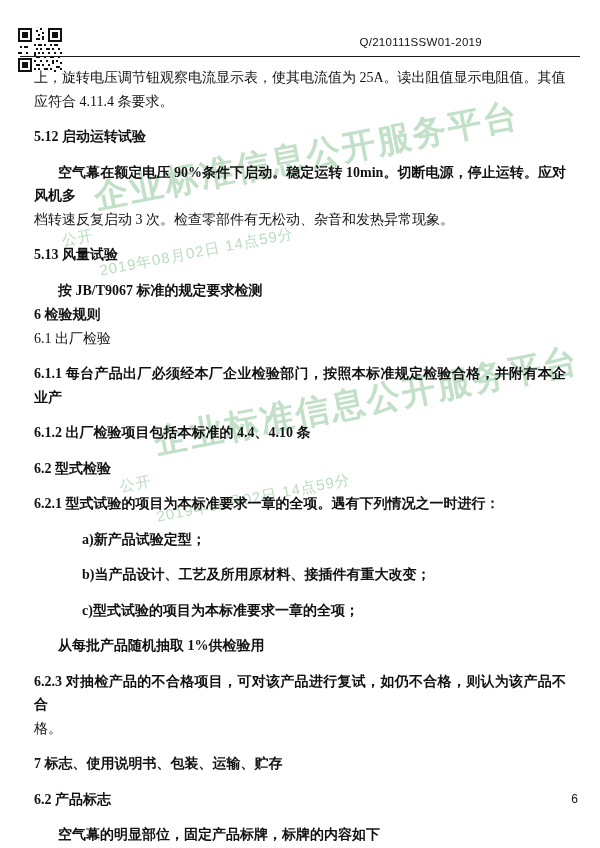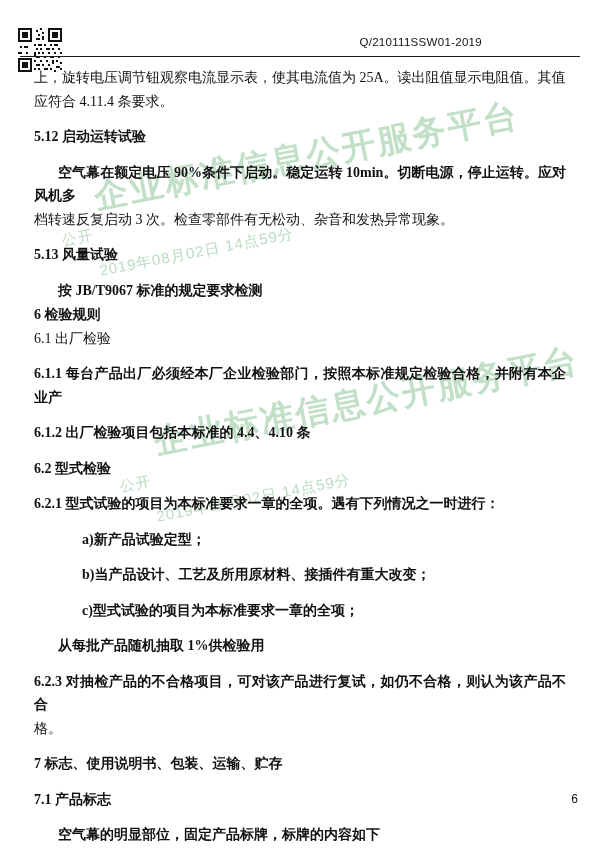--- a/index.html
+++ b/index.html
@@ -207,21 +207,21 @@
     <p class="line ind1 gap-sm">6.1.2 出厂检验项目包括本标准的 4.4、4.10 条</p>
     <p class="line ind1 gap-sm">6.2 型式检验</p>
     <p class="line ind1 gap-sm">6.2.1 型式试验的项目为本标准要求一章的全项。遇有下列情况之一时进行：</p>
     <p class="line ind3 gap-sm">a)新产品试验定型；</p>
     <p class="line ind3 gap-sm">b)当产品设计、工艺及所用原材料、接插件有重大改变；</p>
     <p class="line ind3 gap-sm">c)型式试验的项目为本标准要求一章的全项；</p>
     <p class="line ind2 gap-sm">从每批产品随机抽取 1%供检验用</p>
     <p class="line ind1 gap-sm">6.2.3 对抽检产品的不合格项目，可对该产品进行复试，如仍不合格，则认为该产品不合</p>
     <p class="line ind1">格。</p>
     <p class="line ind1 b gap-sm">7 标志、使用说明书、包装、运输、贮存</p>
-    <p class="line ind1 gap-sm">7.1 产品标志</p>
+    <p class="line ind1 gap-sm">6.2 产品标志</p>
     <p class="line ind2 gap-sm">空气幕的明显部位，固定产品标牌，标牌的内容如下</p>
     <p class="line ind3 gap-sm">a）制造厂名称；</p>
 
   </div>
 
   <div class="pageno">6</div>
 
 </div>
 
 </body></html>

